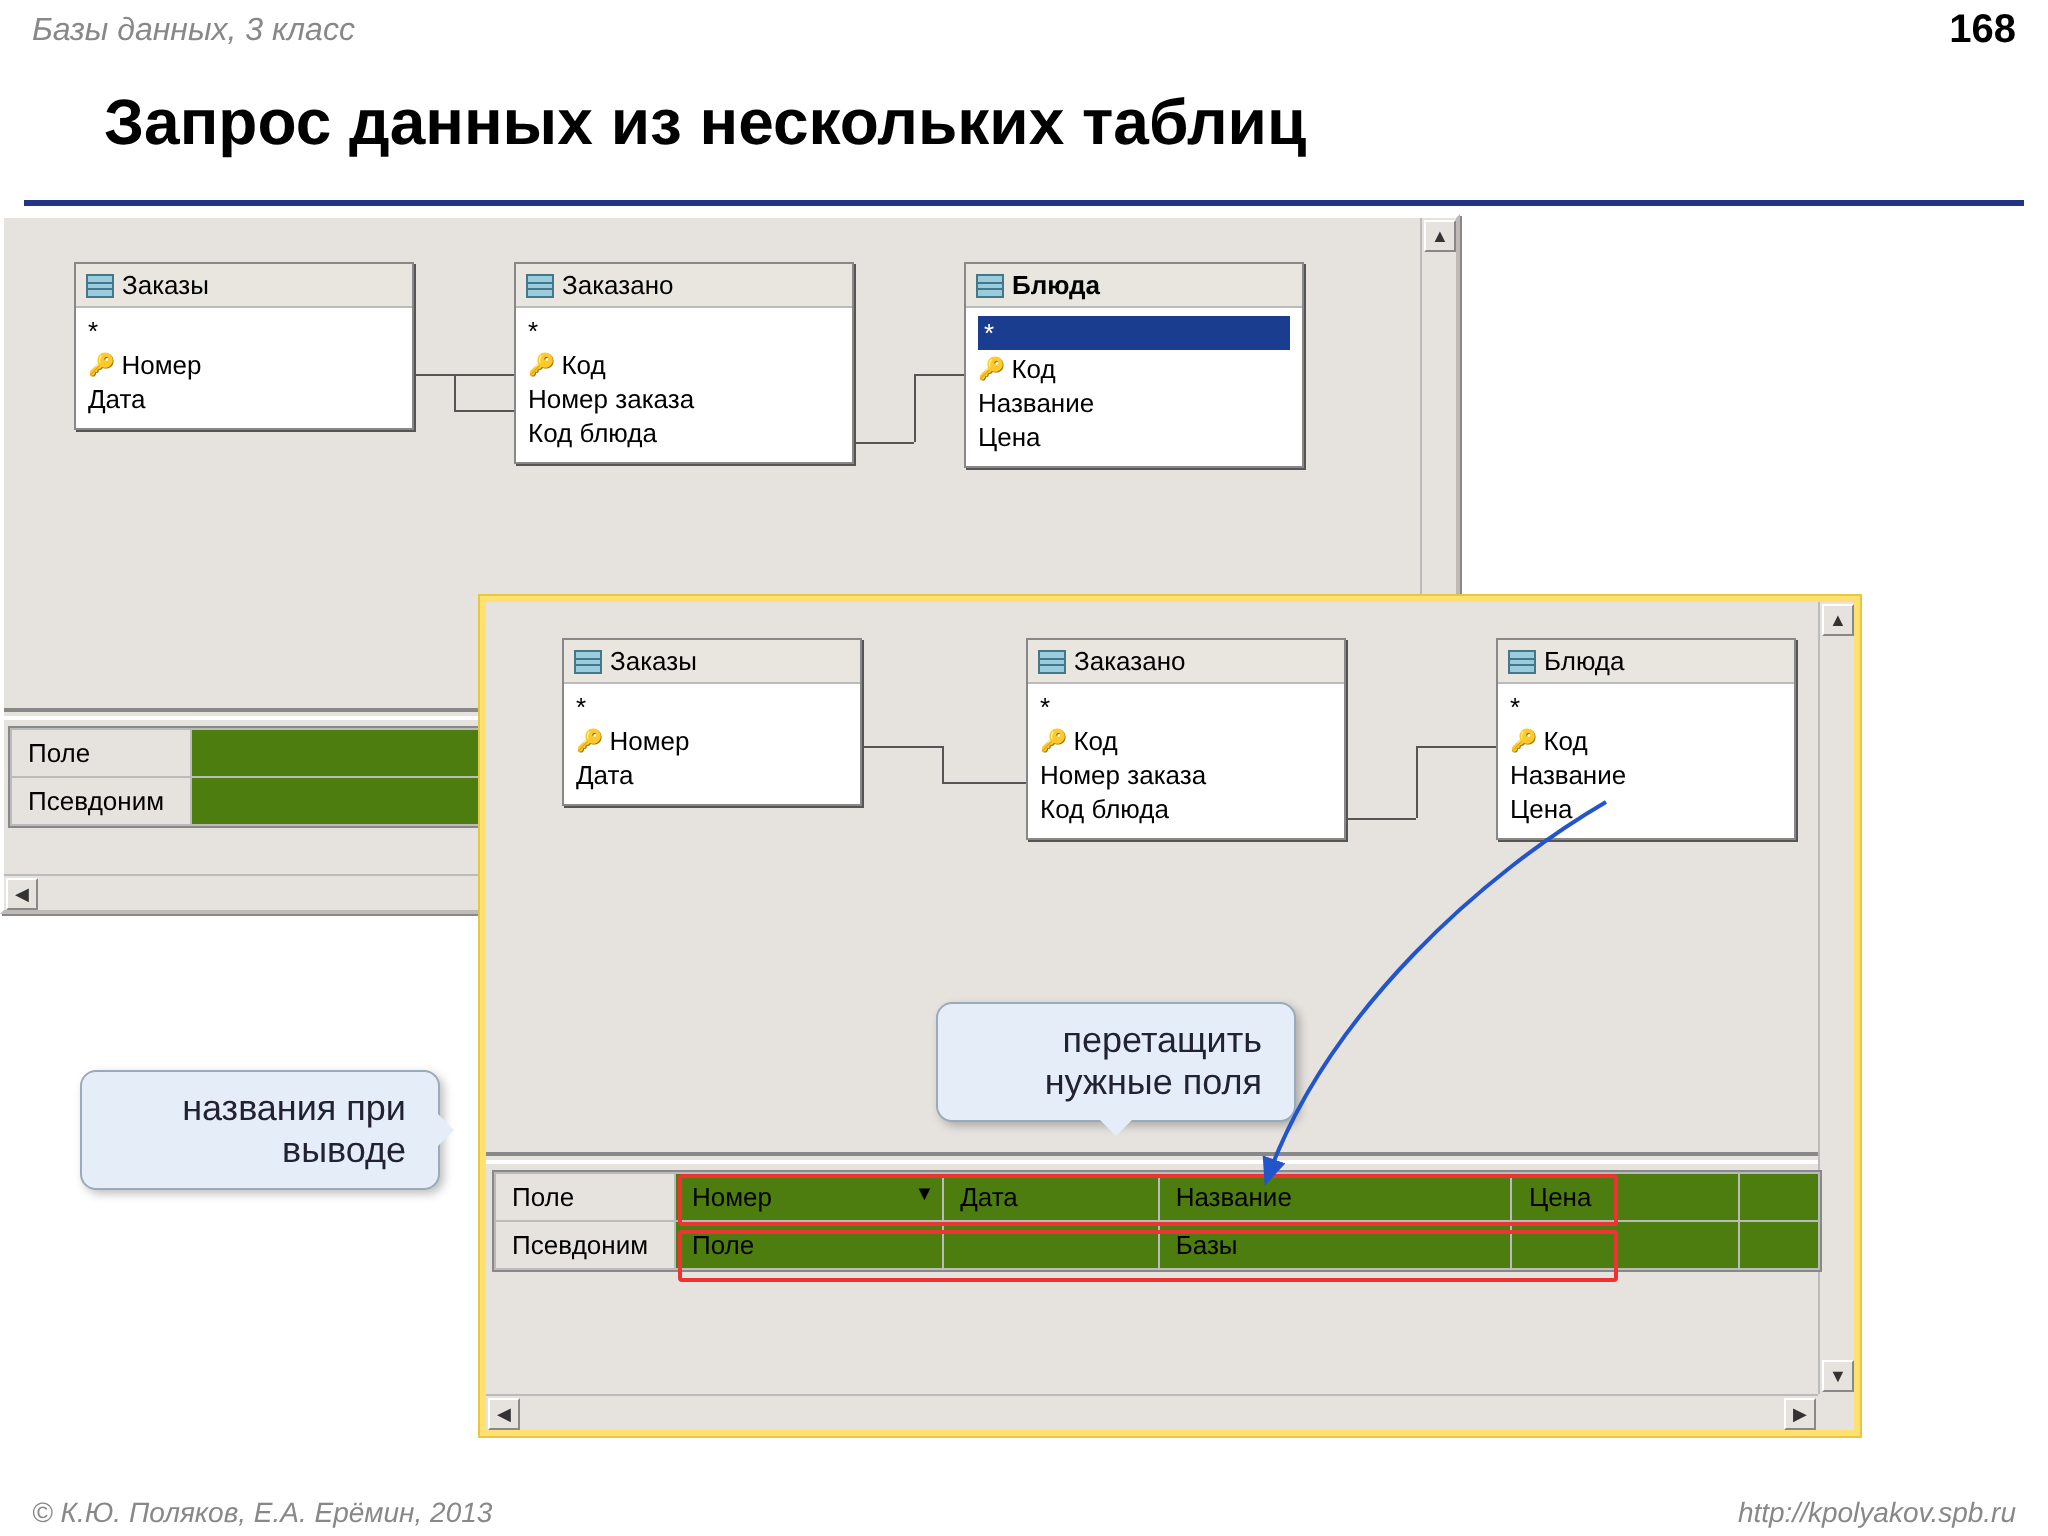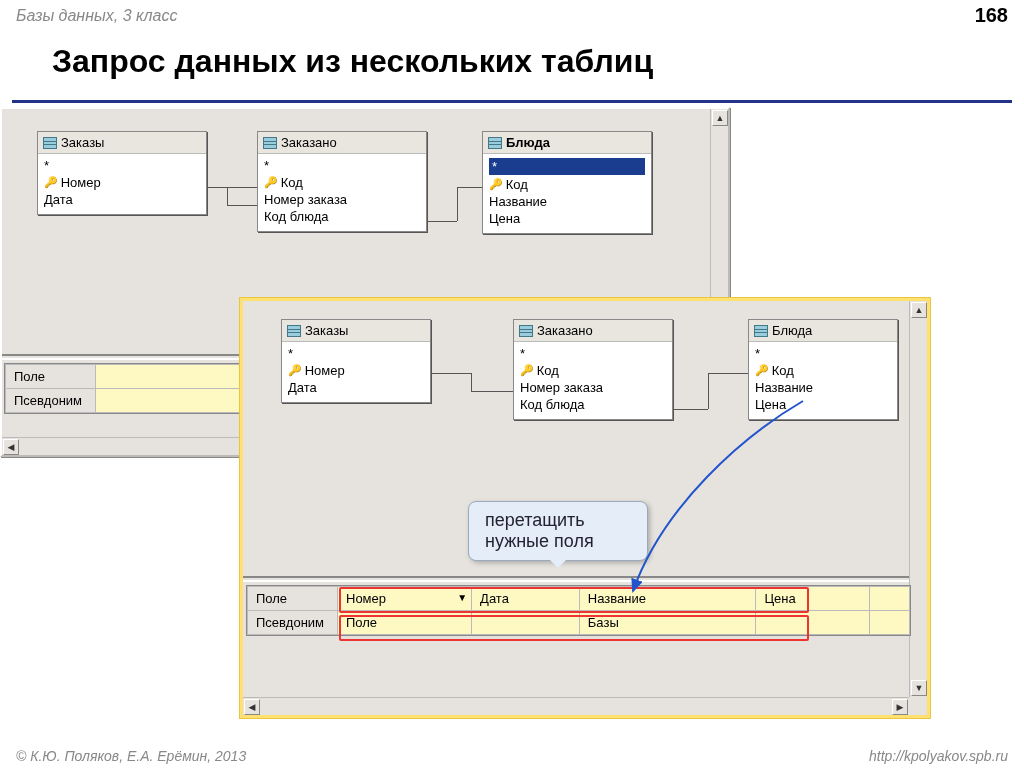--- a/index.html
+++ b/index.html
@@ -30,27 +30,27 @@
   .tblbox-title.bold { font-weight: bold; }
   .tblbox-body { padding: 3px 6px 6px 6px; }
   .tblbox-body .row { display: flex; align-items: center; gap: 3px; padding: 1px 0; }
   .tblbox-body .key { color: #d9a800; font-size: 11px; }
   .tblbox-body .sel { background: #1a3d8f; color: #fff; padding: 1px 3px; display: inline-block; width: 100%; }
 
   
   .connector { position: absolute; background: #555; }
 
   
-  .qgrid { position: absolute; background: #fef9c3; border: 1px solid #888; }
+  .qgrid { position: absolute; background: #4d7c0f; border: 1px solid #888; }
   .qgrid table { border-collapse: collapse; font-size: 13px; width: 100%; }
   .qgrid td, .qgrid th { border: 1px solid #bbb; padding: 4px 8px; text-align: left; font-weight: normal; height: 24px; }
   .qgrid .hdr { background: #e6e3df; width: 90px; }
 
   
-  .callout { position: absolute; background: #e5edf9; border: 1px solid #9ab; border-radius: 8px; padding: 8px 16px; font-size: 18px; text-align: left; color: #223; box-shadow: 2px 2px 5px rgba(0,0,0,.25); }
+  .callout { position: absolute; background: #e5edf9; border: 1px solid #9ab; border-radius: 8px; padding: 8px 16px; font-size: 18px; text-align: right; color: #223; box-shadow: 2px 2px 5px rgba(0,0,0,.25); }
   .callout .tail { position: absolute; width: 0; height: 0; }
   .callout.left .tail { right: -18px; top: 50%; border: 10px solid transparent; border-left-color: #e5edf9; margin-top: -10px; }
   .callout.down .tail { bottom: -18px; left: 50%; border: 10px solid transparent; border-top-color: #e5edf9; margin-left: -10px; }
 
   .divider-h { position:absolute; left:0; right:18px; height:6px; background:#e6e3df; border-top:2px solid #888; border-bottom:2px solid #fff; }
 
   .yellow-border { border: 3px solid #ffe070; box-shadow: 0 0 0 1px #e6c840; }
 
   .red-box { position:absolute; border:2px solid #e33; border-radius:2px; pointer-events:none; }
 
@@ -279,19 +279,24 @@
     <svg class="arrow" style="left:380px; top:95px; width:200px; height:200px;">
       <defs>
           <marker id="ah" markerWidth="8" markerHeight="8" refX="6" refY="3" orient="auto">
             <path d="M0,0 L7,3 L0,6 Z" fill="#2255cc"></path>
           </marker>
         </defs>
       <path d="M180,5 C120,40 40,110 10,195" stroke="#2255cc" stroke-width="2" fill="none" marker-end="url(#ah)"></path>
     </svg>
   </div>
 
+  <div class="callout left" style="left:40px; top:432px; width:180px;">
+    <span style="white-space:pre-line;">названия при
+выводе</span>
+    <div class="tail"></div>
+  </div>
 
 </div>
 
 <div class="footer">
   <span>© К.Ю. Поляков, Е.А. Ерёмин, 2013</span>
   <span>http://kpolyakov.spb.ru</span>
 </div>
 
 </body></html>

